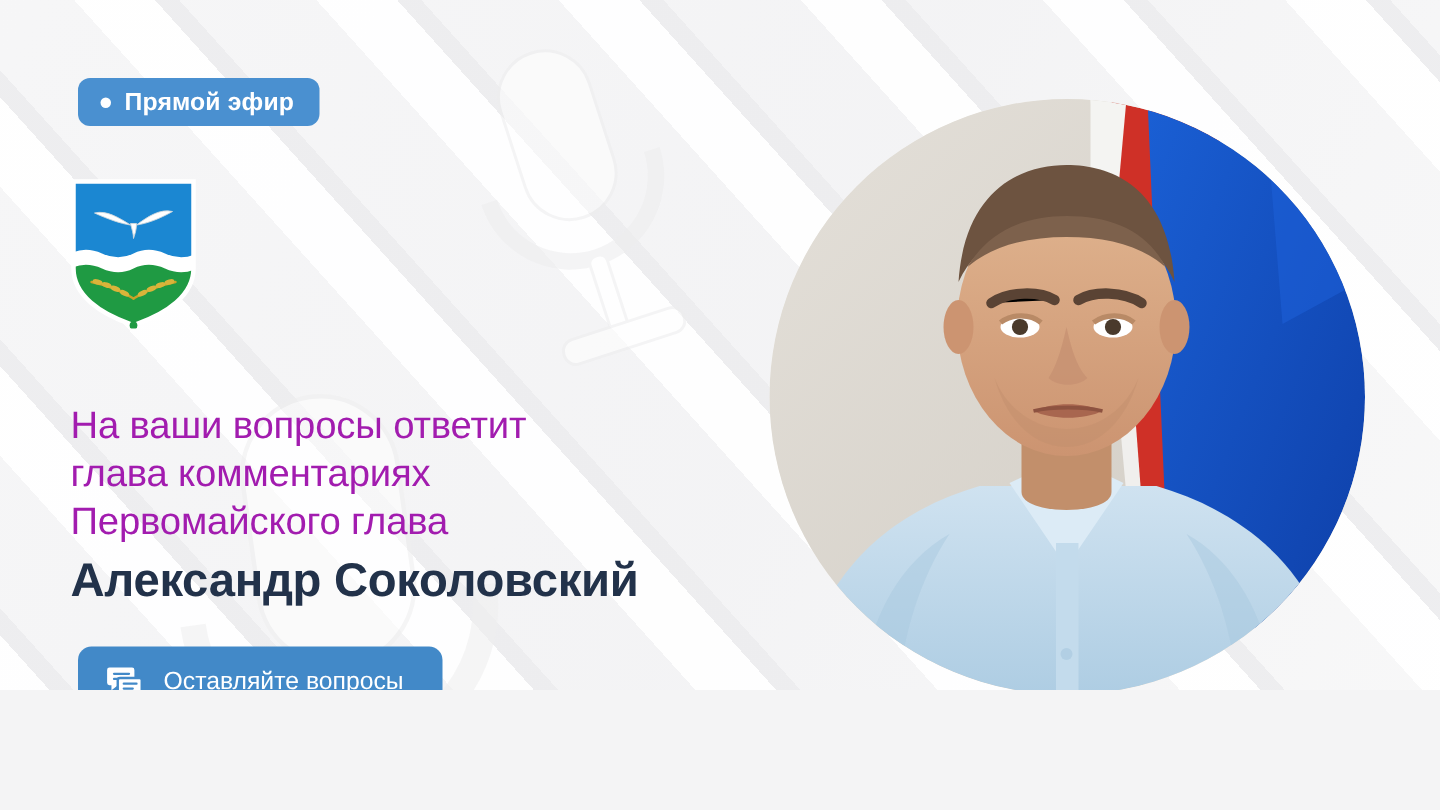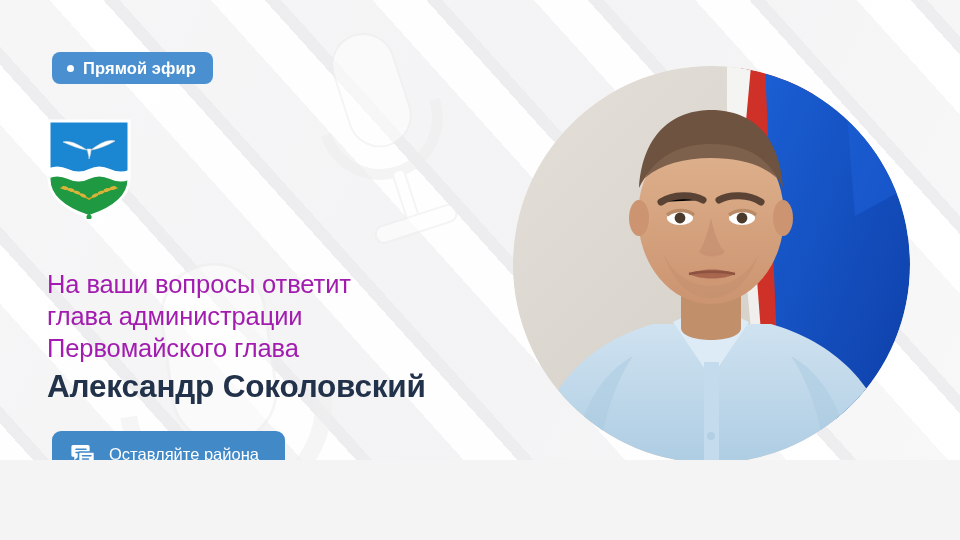--- a/index.html
+++ b/index.html
@@ -163,21 +163,21 @@
       </g>
 
       <path d="M2 2 H82 V60 C82 78 64 90 44 97 L42 98 L40 97 C20 90 2 78 2 60 Z" fill="none" stroke="#ffffff" stroke-width="3"></path>
 
       <circle cx="42" cy="98" r="2.6" fill="#1f9a43"></circle>
     </svg>
   </div>
 
   <div class="headline">
     <span class="ln">На ваши вопросы ответит</span>
-    <span class="ln">глава администрации</span>
+    <span class="ln">глава комментариях</span>
     <span class="ln">Первомайского глава</span>
   </div>
 
   <div class="person-name">Александр Соколовский</div>
 
   <div class="cta">
     <span class="cta-icon">
       <svg width="25" height="25" viewBox="0 0 25 25" aria-hidden="true">
         <path d="M2 3 h15 a1.6 1.6 0 0 1 1.6 1.6 v8.6 a1.6 1.6 0 0 1 -1.6 1.6 h-9.4 l-4.3 3.4 v-3.4 h-1.3 a1.6 1.6 0 0 1 -1.6 -1.6 v-8.6 a1.6 1.6 0 0 1 1.6 -1.6 z" fill="#ffffff"></path>
         <g stroke="#4289c8" stroke-width="1.5" stroke-linecap="round">
@@ -185,21 +185,21 @@
           <line x1="5" y1="10.6" x2="12" y2="10.6"></line>
         </g>
         <path d="M9 10 h13 a1.5 1.5 0 0 1 1.5 1.5 v7.2 a1.5 1.5 0 0 1 -1.5 1.5 h-1.2 v3.1 l-3.9 -3.1 h-7.9 a1.5 1.5 0 0 1 -1.5 -1.5 v-7.2 a1.5 1.5 0 0 1 1.5 -1.5 z" fill="#ffffff" stroke="#4289c8" stroke-width="1.6"></path>
         <g stroke="#4289c8" stroke-width="1.5" stroke-linecap="round">
           <line x1="11.5" y1="13.8" x2="20" y2="13.8"></line>
           <line x1="11.5" y1="17" x2="17.5" y2="17"></line>
         </g>
       </svg>
     </span>
     <span class="cta-text">
-      <span class="ln">Оставляйте района</span>
+      <span class="ln">Оставляйте вопросы</span>
     </span>
   </div>
 
   <div class="portrait">
     <svg viewBox="0 0 397 397" aria-hidden="true">
       <defs>
         <clipPath id="circClip">
             <circle cx="198.5" cy="198.5" r="198.5"></circle>
           </clipPath>
         <linearGradient id="wallG" x1="0" y1="0" x2="1" y2="1">

